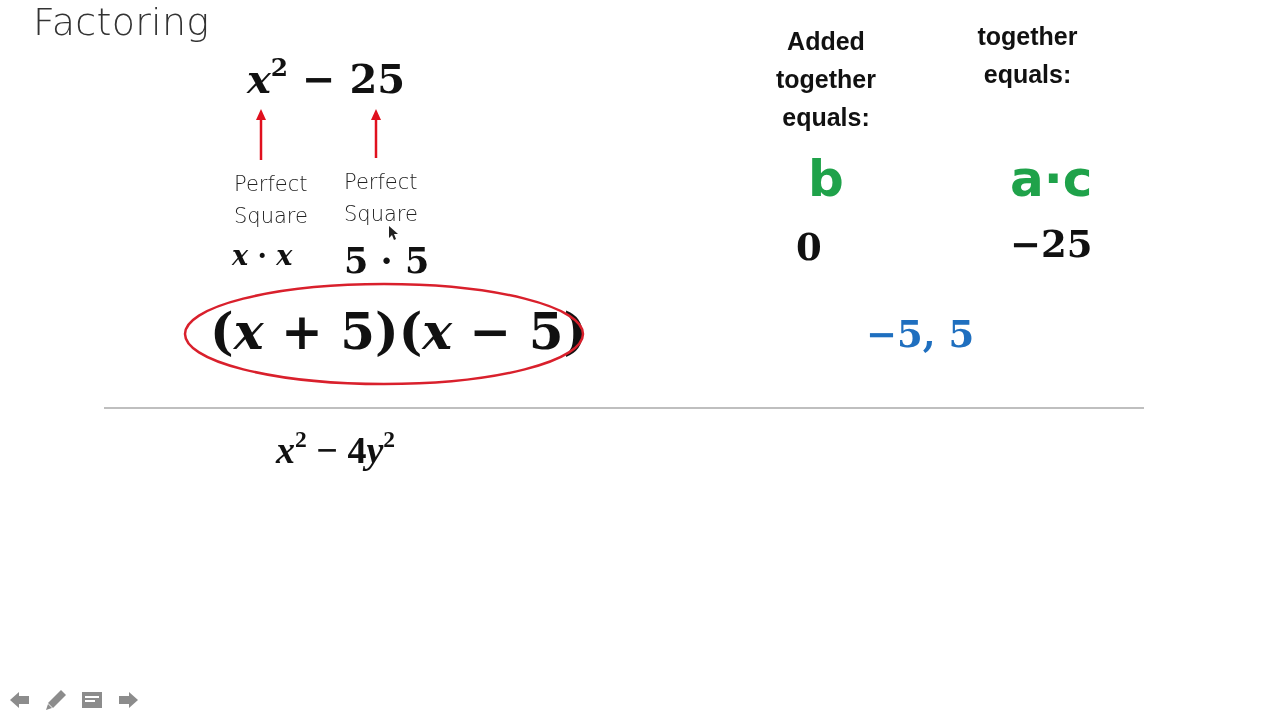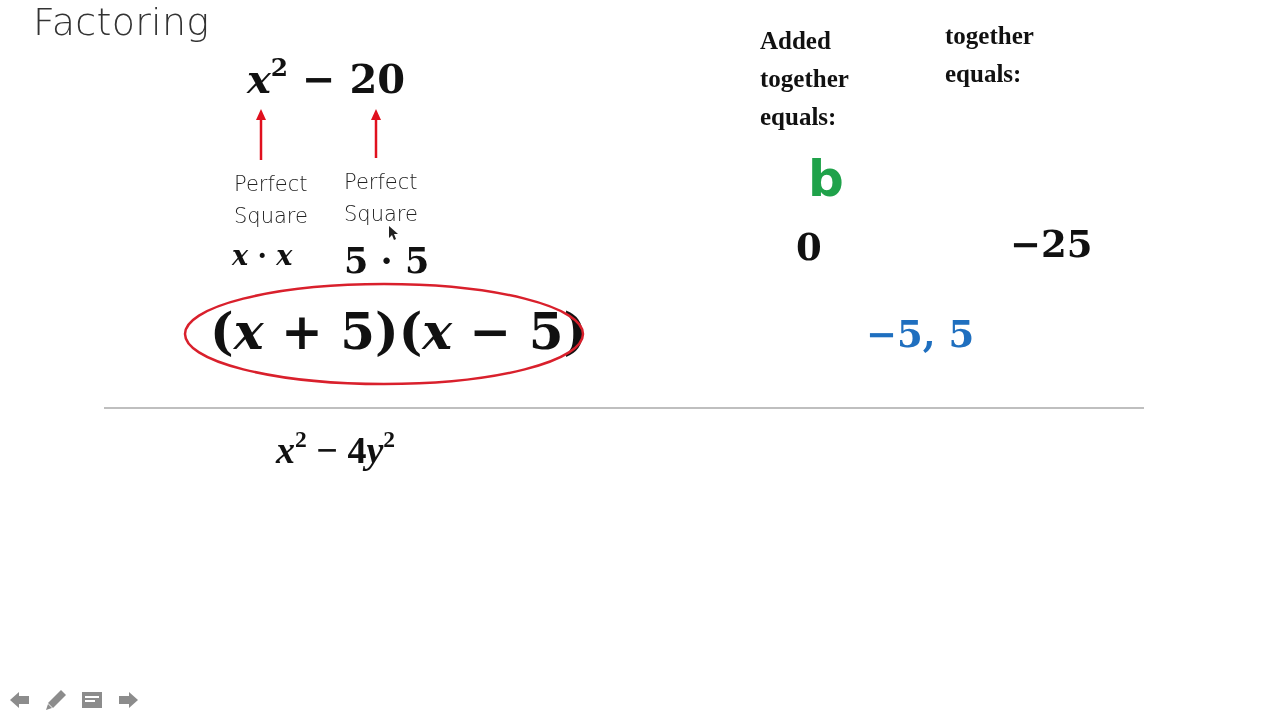--- a/index.html
+++ b/index.html
@@ -17,21 +17,21 @@
     .math { font-family: "DejaVu Serif", serif; font-weight: bold; color: #111; white-space: nowrap; }
     .math i { font-style: italic; }
     .math sup { font-size: 0.62em; vertical-align: 0.7em; line-height: 0; }
     .eq1 { left: 247px; top: 55px; font-size: 40px; }
     .label-ps { font-family: "DejaVu Sans", sans-serif; font-size: 21px; color: #222; line-height: 32px; font-weight: 300; }
     .ps1 { left: 234px; top: 168px; }
     .ps2 { left: 344px; top: 166px; }
     .xx { left: 232px; top: 240px; font-size: 27px; }
     .fivefive { left: 344px; top: 240px; font-size: 35px; }
     .factored { left: 210px; top: 302px; font-size: 50px; }
-    .head { font-family: Liberation Serif, serif; font-weight: bold; font-size: 25px; line-height: 38px; color: #111; }
+    .head { font-family: Liberation Sans, sans-serif; font-weight: bold; font-size: 25px; text-align: center; line-height: 38px; color: #111; }
     .h-added { left: 760px; top: 22px; width: 132px; }
     .h-mult { left: 945px; top: 17px; width: 165px; }
     .green { font-family: "DejaVu Sans", sans-serif; font-weight: bold; color: #1fa24a; font-size: 50px; }
     .g-b { left: 808px; top: 150px; }
     .g-ac { left: 1010px; top: 150px; }
     .val-0 { left: 796px; top: 225px; font-size: 37px; }
     .val-25 { left: 1010px; top: 222px; font-size: 37px; }
     .pair { left: 866px; top: 312px; font-size: 37px; color: #1f6fbf; }
     .divider { left: 104px; top: 407px; width: 1040px; height: 2px; background: #bfbfbf; }
     .eq2 { left: 276px; top: 428px; font-size: 38px; font-family: "Liberation Serif", serif; }
@@ -40,21 +40,21 @@
     svg.overlay { position: absolute; left: 0; top: 0; pointer-events: none; }
   </style>
 </head>
 <body>
 
 <div class="slide">
 
   <div class="abs title">Factoring</div>
 
   <div class="abs math eq1">
-    <i>x</i><sup>2</sup><span style="white-space:pre"> − </span><span>20</span>
+    <i>x</i><sup>2</sup><span style="white-space:pre"> − </span><span>25</span>
   </div>
 
   <div class="abs label-ps ps1">
     <div>Perfect</div>
     <div>Square</div>
   </div>
   <div class="abs label-ps ps2">
     <div>Perfect</div>
     <div>Square</div>
   </div>
@@ -69,20 +69,21 @@
     <div>Added</div>
     <div>together</div>
     <div>equals:</div>
   </div>
   <div class="abs head h-mult">
     <div>together</div>
     <div>equals:</div>
   </div>
 
   <div class="abs green g-b">b</div>
+  <div class="abs green g-ac">a·c</div>
 
   <div class="abs math val-0">0</div>
   <div class="abs math val-25">−25</div>
   <div class="abs math pair">−5, 5</div>
 
   <div class="abs divider"></div>
 
   <div class="abs math eq2" style="white-space:pre"><i>x</i><sup>2</sup><span> − 4</span><i>y</i><sup>2</sup></div>
 
   <svg class="overlay" width="1280" height="720">

